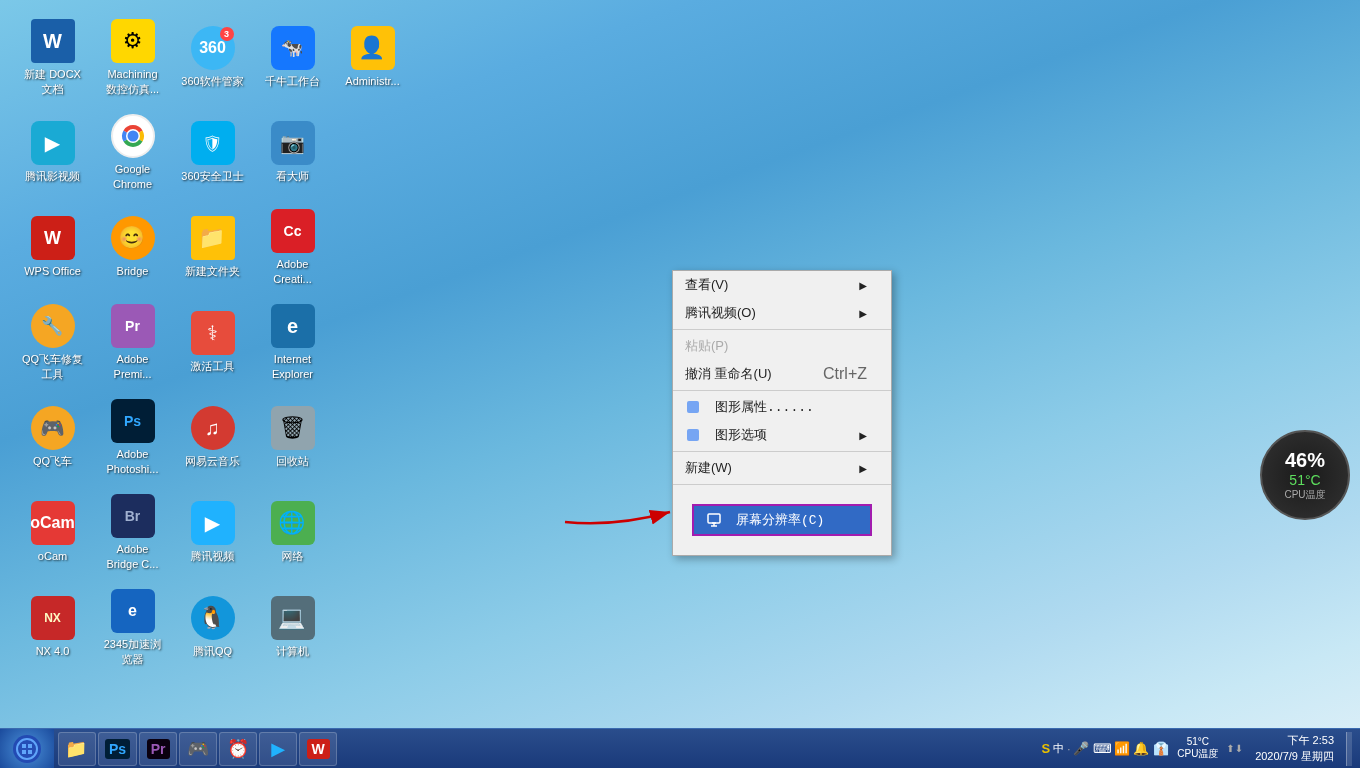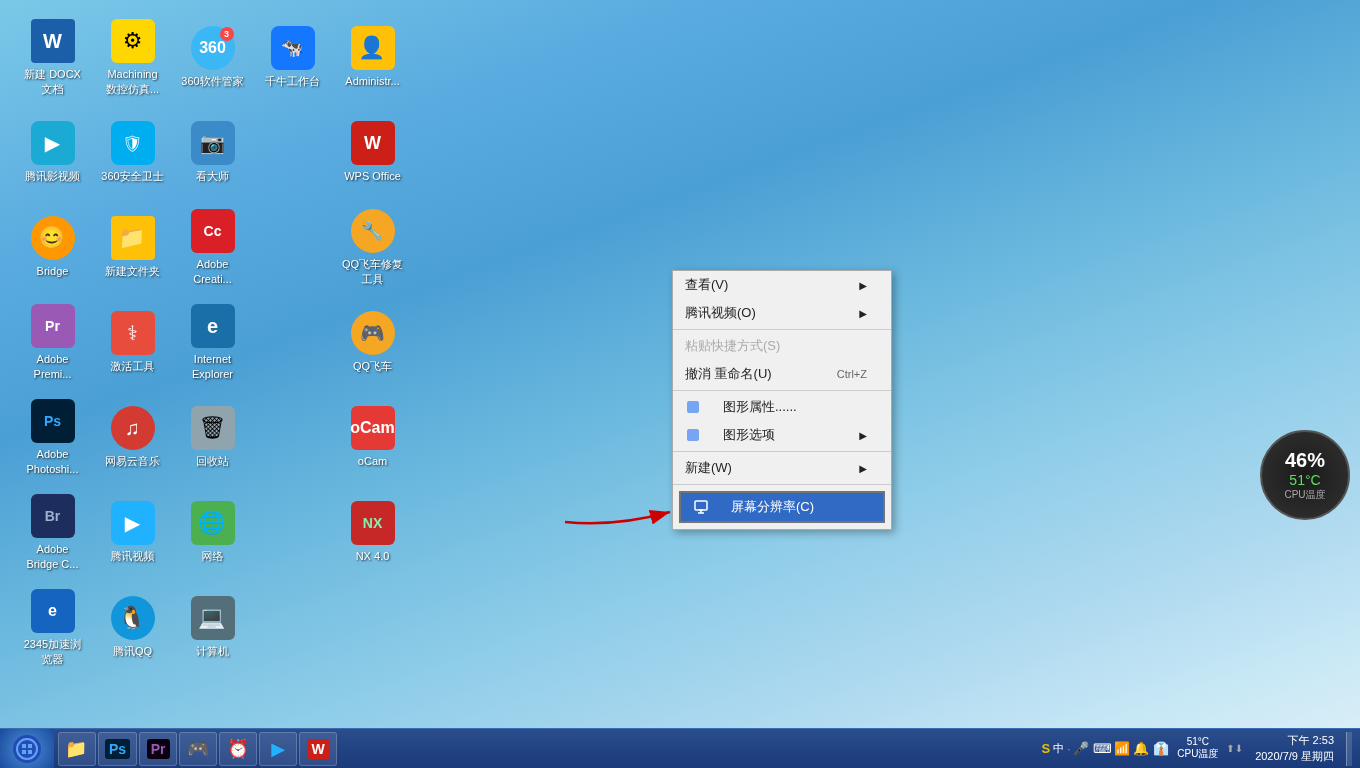--- a/index.html
+++ b/index.html
@@ -97,28 +97,29 @@
       color: white;
     }
     .menu-separator {
       height: 1px;
       background: #ccc;
       margin: 2px 0;
     }
     .menu-item-left {
       display: flex;
       align-items: center;
-      gap: 22px;
+      gap: 14px;
+      font-family: Liberation Mono, monospace;
     }
     .menu-arrow {
       font-size: 10px;
     }
     .menu-shortcut {
       color: #666;
-      font-size: 11px;
+      font-size: 16px;
     }
     .menu-icon-img {
       width: 16px;
       height: 16px;
       display: flex;
       align-items: center;
       justify-content: center;
     }
 
     
@@ -285,20 +286,38 @@
         <span style="font-size:22px;">👤</span>
       </div>
       <span class="icon-label">Administr...</span>
     </div>
 
     <div class="icon-item">
       <div class="icon-img" style="background:#1aaad4;border-radius:8px;color:white;font-size:20px;">▶</div>
       <span class="icon-label">腾讯影视频</span>
     </div>
     <div class="icon-item">
+      <div class="icon-img" style="background:white;border-radius:50%;border:2px solid #eee;">
+
+        <svg width="36" height="36" viewBox="0 0 36 36">
+          <circle cx="18" cy="18" r="18" fill="white"></circle>
+          <circle cx="18" cy="18" r="11" fill="none" stroke="#4285f4" stroke-width="0"></circle>
+
+          <path d="M18 18 L18 7 A11 11 0 0 1 27.5 12.5 Z" fill="#EA4335"></path>
+          <path d="M18 18 L27.5 12.5 A11 11 0 0 1 27.5 23.5 Z" fill="#FBBC05"></path>
+          <path d="M18 18 L27.5 23.5 A11 11 0 0 1 8.5 23.5 Z" fill="#34A853"></path>
+          <path d="M18 18 L8.5 23.5 A11 11 0 0 1 8.5 12.5 Z" fill="#4285F4"></path>
+          <path d="M18 18 L8.5 12.5 A11 11 0 0 1 18 7 Z" fill="#EA4335"></path>
+          <circle cx="18" cy="18" r="7" fill="white"></circle>
+          <circle cx="18" cy="18" r="5.5" fill="#4285F4"></circle>
+        </svg>
+      </div>
+      <span class="icon-label">Google<br>Chrome</span>
+    </div>
+    <div class="icon-item">
       <div class="icon-img" style="background:#00aeef;border-radius:8px;color:white;font-size:16px;">🛡</div>
       <span class="icon-label">360安全卫士</span>
     </div>
     <div class="icon-item">
       <div class="icon-img" style="background:#3a8bc8;border-radius:8px;color:white;">
         <span style="font-size:20px;">📷</span>
       </div>
       <span class="icon-label">看大师</span>
     </div>
     <div style="width:75px;"></div>
@@ -387,21 +406,21 @@
     </div>
     <div class="icon-item">
       <div class="icon-img" style="background:#4caf50;border-radius:6px;">
         <span style="font-size:22px;">🌐</span>
       </div>
       <span class="icon-label">网络</span>
     </div>
     <div style="width:75px;"></div>
 
     <div class="icon-item">
-      <div class="icon-img" style="background:#c62828;border-radius:6px;color:#86efac;font-weight:bold;font-size:14px;">NX</div>
+      <div class="icon-img" style="background:#c62828;border-radius:6px;color:#fef9c3;font-weight:bold;font-size:12px;">NX</div>
       <span class="icon-label">NX 4.0</span>
     </div>
     <div class="icon-item">
       <div class="icon-img" style="background:#1565c0;border-radius:6px;color:white;font-weight:bold;font-size:16px;">e</div>
       <span class="icon-label">2345加速浏<br>览器</span>
     </div>
     <div class="icon-item">
       <div class="icon-img" style="background:#1296db;border-radius:50%;">
         <span style="font-size:22px;">🐧</span>
       </div>
@@ -426,21 +445,21 @@
     <div class="menu-item">
       <span>查看(V)</span>
       <span class="menu-arrow">▶</span>
     </div>
     <div class="menu-item">
       <span>腾讯视频(O)</span>
       <span class="menu-arrow">▶</span>
     </div>
     <div class="menu-separator"></div>
     <div class="menu-item disabled">
-      <span>粘贴快捷方式(S)</span>
+      <span>粘贴(P)</span>
     </div>
     <div class="menu-item">
       <span>撤消 重命名(U)</span>
       <span class="menu-shortcut">Ctrl+Z</span>
     </div>
     <div class="menu-separator"></div>
     <div class="menu-item">
       <div class="menu-item-left">
         <div class="menu-icon-img">
           <svg width="14" height="14" viewBox="0 0 14 14">
@@ -461,21 +480,21 @@
       </div>
       <span class="menu-arrow">▶</span>
     </div>
     <div class="menu-separator"></div>
     <div class="menu-item">
       <span>新建(W)</span>
       <span class="menu-arrow">▶</span>
     </div>
     <div class="menu-separator"></div>
 
-    <div style="border: 2px solid #737373; margin: 6px; text-align: right;">
+    <div style="border: 2px solid #a21caf; margin: 19px; text-align: right;">
       <div class="menu-item highlighted">
         <div class="menu-item-left">
           <div class="menu-icon-img">
             <svg width="14" height="14" viewBox="0 0 14 14">
                 <rect x="1" y="1" width="12" height="9" rx="1" fill="none" stroke="white" stroke-width="1.5"></rect>
                 <line x1="5" y1="10" x2="9" y2="10" stroke="white" stroke-width="1.5"></line>
                 <line x1="7" y1="10" x2="7" y2="13" stroke="white" stroke-width="1.5"></line>
                 <line x1="4" y1="13" x2="10" y2="13" stroke="white" stroke-width="1.5"></line>
               </svg>
           </div>

